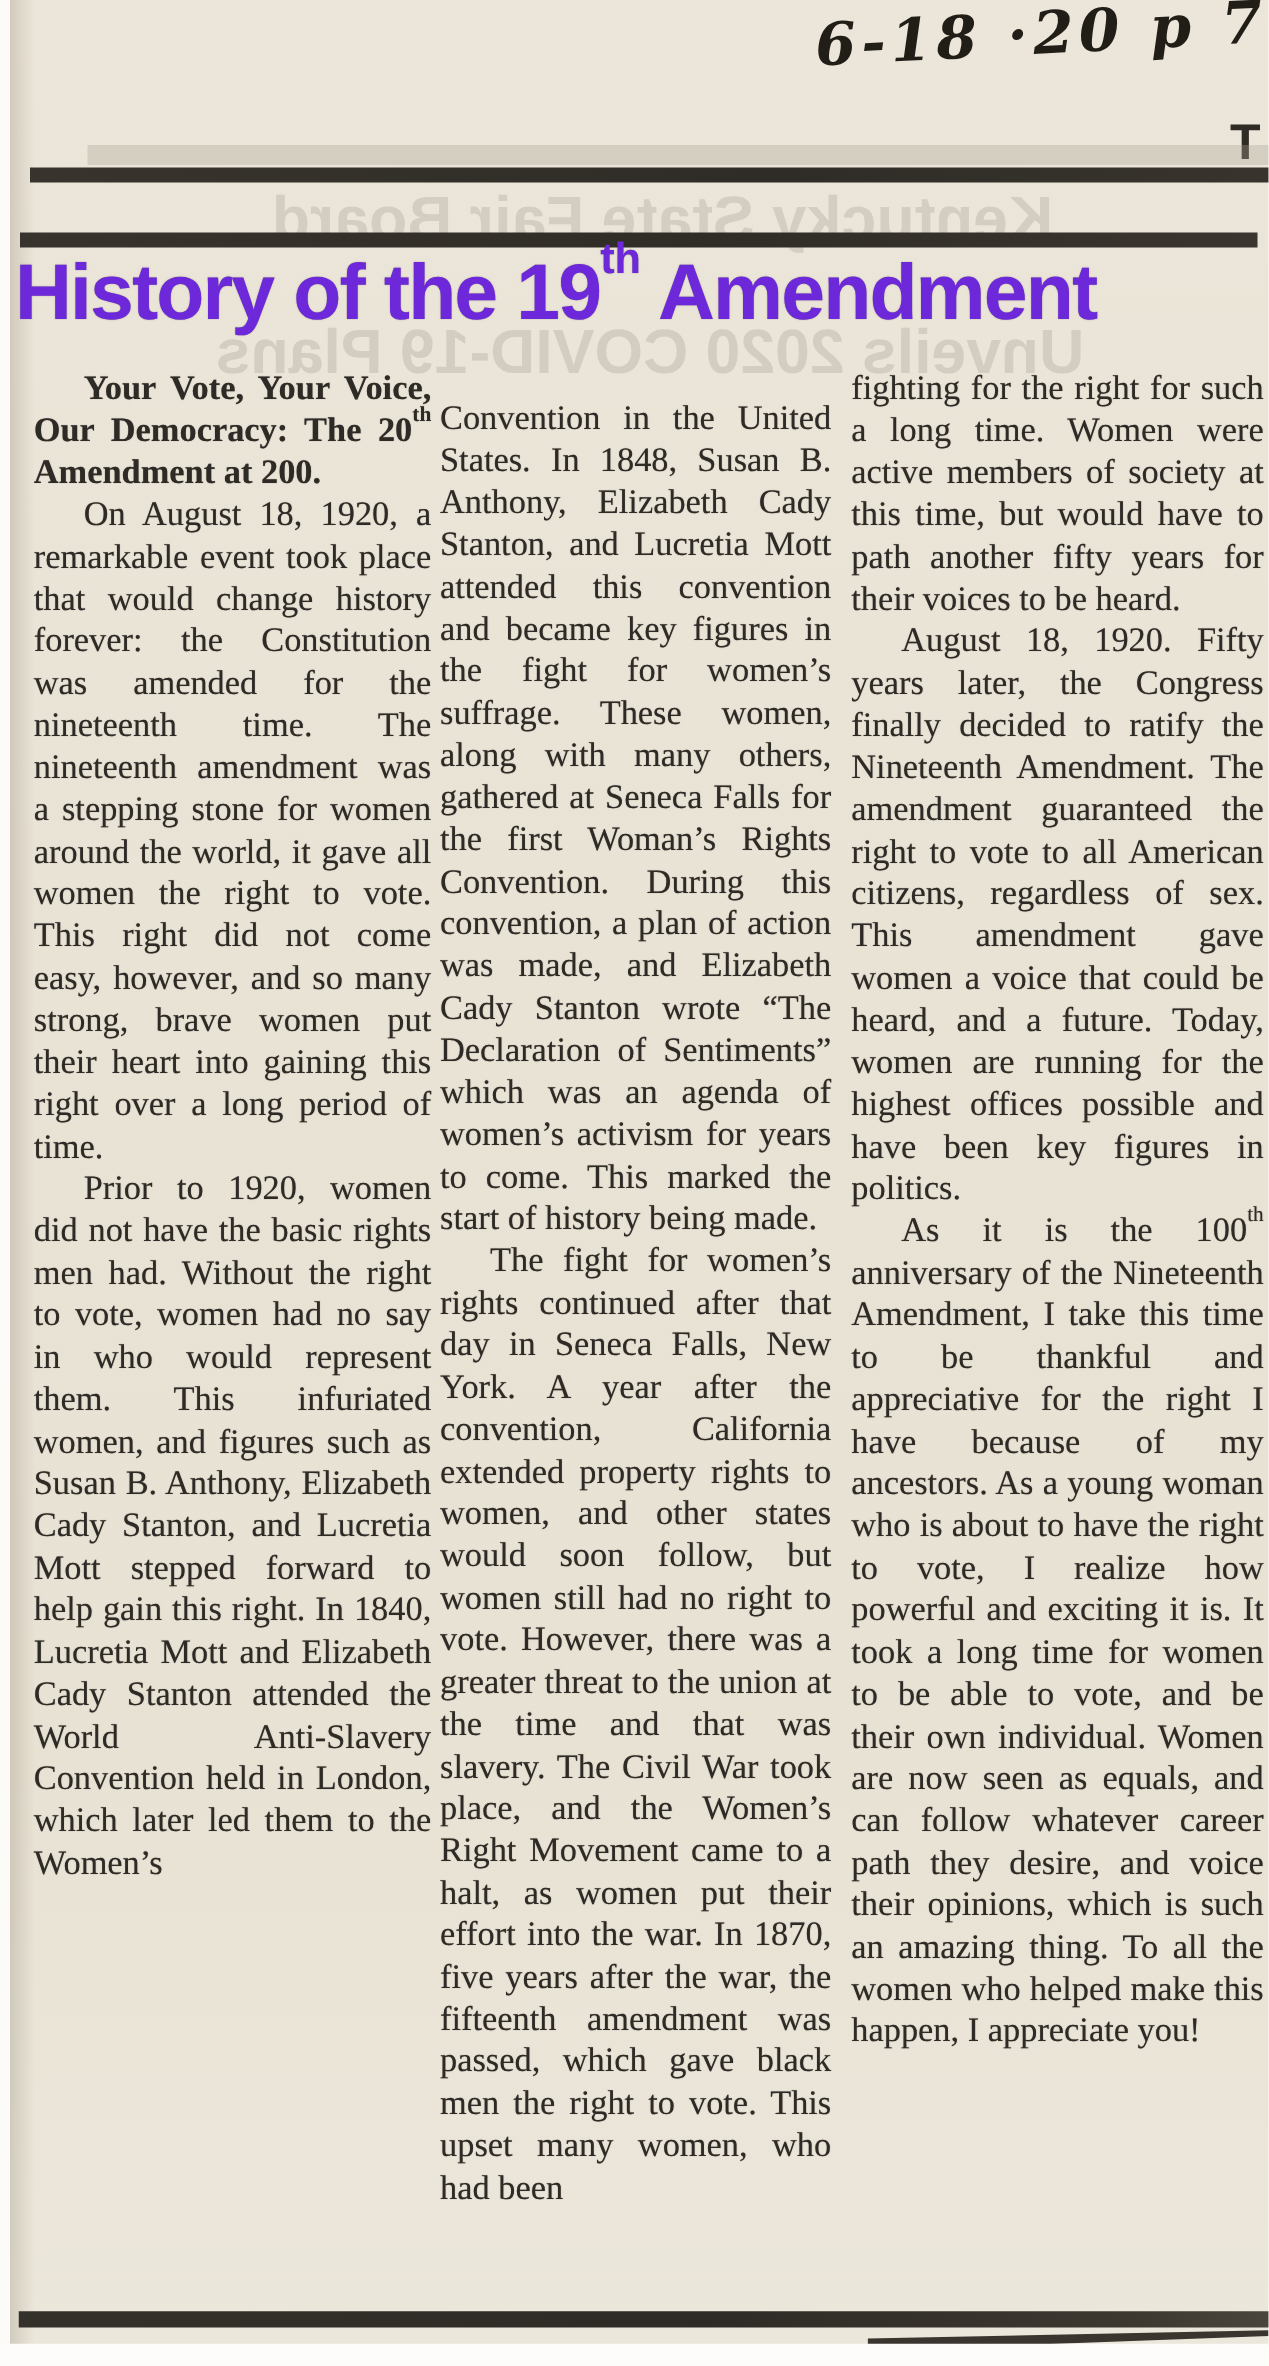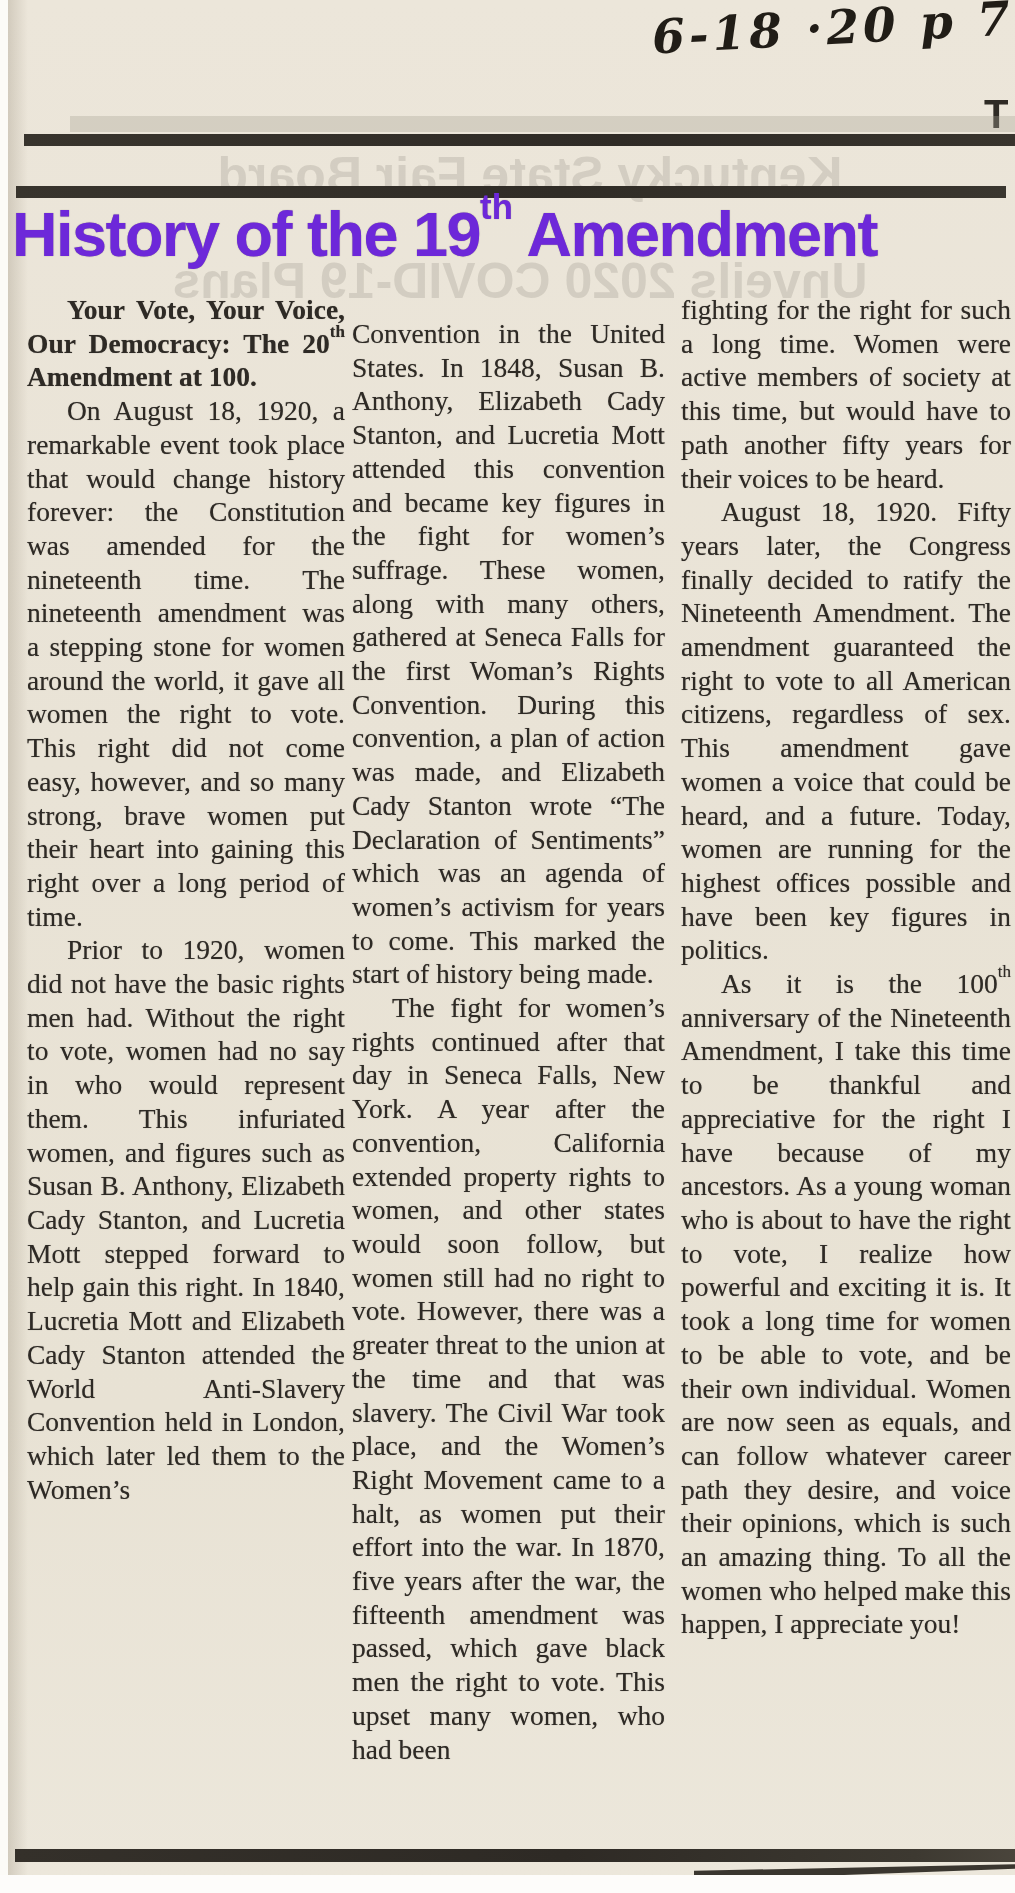--- a/index.html
+++ b/index.html
@@ -60,21 +60,21 @@
   <div class="ghost-band"></div>
   <div class="ghost ghost1">Kentucky State Fair Board</div>
   <div class="ghost ghost2">Unveils 2020 COVID-19 Plans</div>
 
   <div class="rule rule-top-a"></div>
   <div class="rule rule-top-b"></div>
 
   <h1 class="headline"><span>History of the 19</span><sup>th</sup><span> Amendment</span></h1>
 
   <div class="col col-1">
-    <p class="indent subhead"><span>Your Vote, Your Voice, Our Democracy: The 20</span><sup>th</sup><span> Amendment at 100.</span></p>
+    <p class="indent subhead"><span>Your Vote, Your Voice, Our Democracy: The 20</span><sup>th</sup><span> Amendment at 200.</span></p>
     <p class="indent">On August 18, 1920, a remarkable event took place that would change history forever: the Constitution was amended for the nineteenth time. The nineteenth amendment was a stepping stone for women around the world, it gave all women the right to vote. This right did not come easy, however, and so many strong, brave women put their heart into gaining this right over a long period of time.</p>
     <p class="indent">Prior to 1920, women did not have the basic rights men had. Without the right to vote, women had no say in who would represent them. This infuriated women, and figures such as Susan B. Anthony, Elizabeth Cady Stanton, and Lucretia Mott stepped forward to help gain this right. In 1840, Lucretia Mott and Elizabeth Cady Stanton attended the World Anti-Slavery Convention held in London, which later led them to the Women’s</p>
   </div>
 
   <div class="col col-2">
     <p>Convention in the United States. In 1848, Susan B. Anthony, Elizabeth Cady Stanton, and Lucretia Mott attended this convention and became key figures in the fight for women’s suffrage. These women, along with many others, gathered at Seneca Falls for the first Woman’s Rights Convention. During this convention, a plan of action was made, and Elizabeth Cady Stanton wrote “The Declaration of Sentiments” which was an agenda of women’s activism for years to come. This marked the start of history being made.</p>
     <p class="indent">The fight for women’s rights continued after that day in Seneca Falls, New York. A year after the convention, California extended property rights to women, and other states would soon follow, but women still had no right to vote. However, there was a greater threat to the union at the time and that was slavery. The Civil War took place, and the Women’s Right Movement came to a halt, as women put their effort into the war. In 1870, five years after the war, the fifteenth amendment was passed, which gave black men the right to vote. This upset many women, who had been</p>
   </div>
 
   <div class="col col-3">

